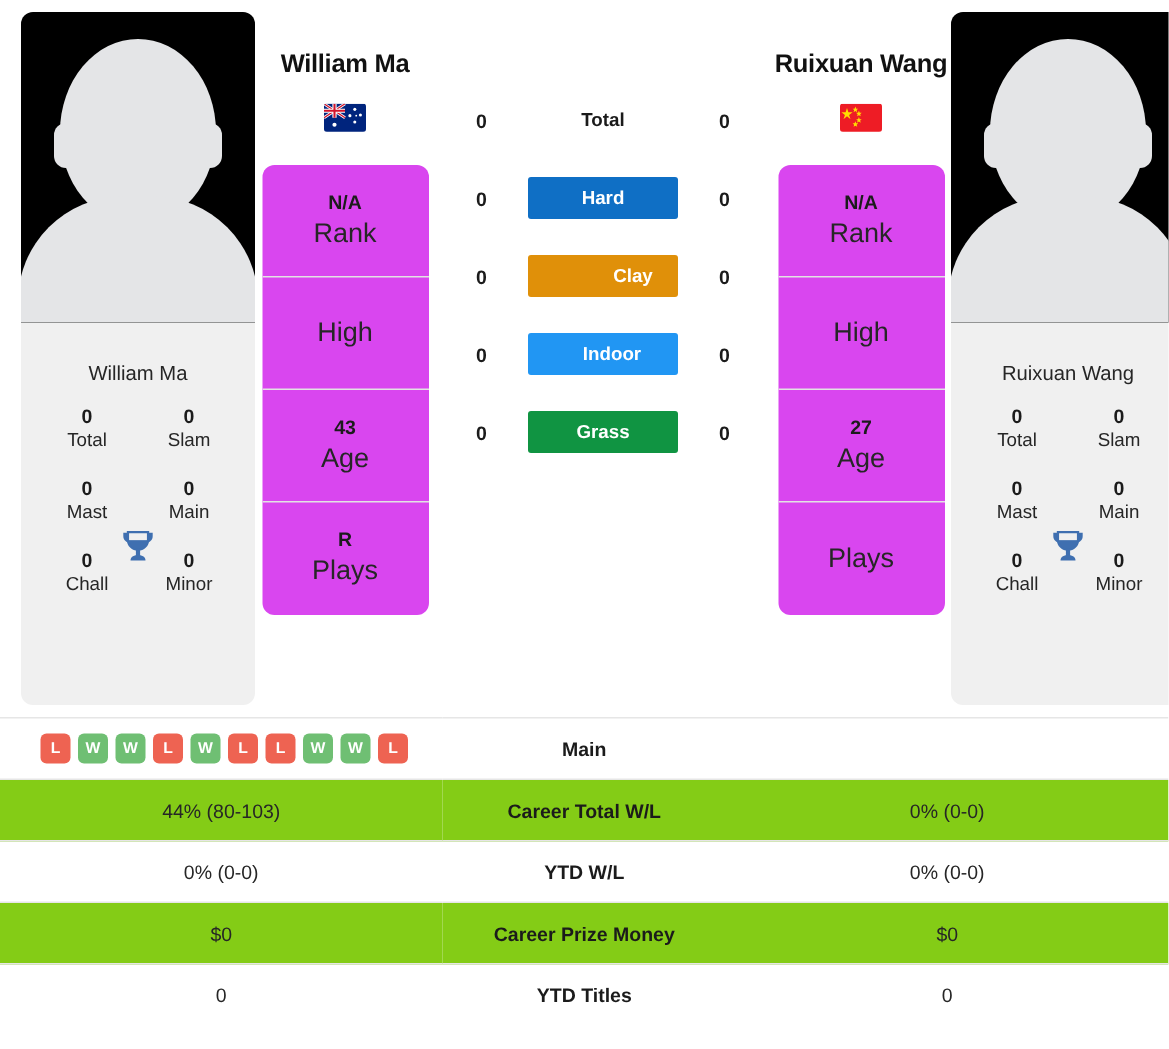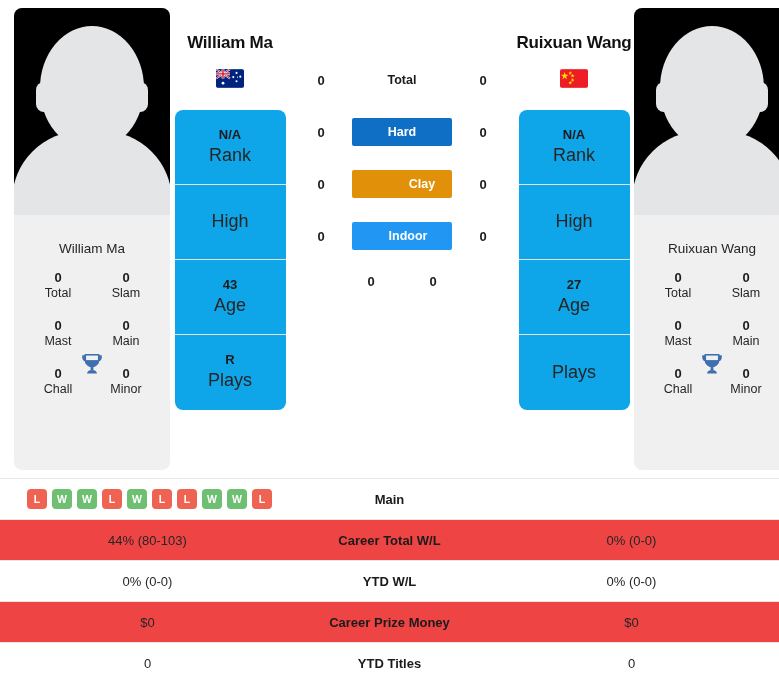--- a/index.html
+++ b/index.html
@@ -145,21 +145,21 @@
     width: 28px;
     height: 19px;
     border-radius: 2px;
     overflow: hidden;
     position: relative;
     display: block;
   }
   .info-stack {
     margin-top: 22px;
     width: 111px;
-    background: #0ea5e9;
+    background: #d946ef;
     border-radius: 8px;
     overflow: hidden;
   }
   .info-cell {
     height: 75px;
     display: flex;
     flex-direction: column;
     align-items: center;
     justify-content: center;
     border-bottom: 1px solid #e3e3e3;
@@ -214,21 +214,21 @@
     font-weight: bold;
   }
 
   
   .stat-table {
     width: 100%;
     border-collapse: collapse;
     table-layout: fixed;
   }
   .stat-table tr { height: 41px; }
-  .stat-table tr.shaded { background: #ef4444; }
+  .stat-table tr.shaded { background: #84cc16; }
   .stat-table tr { border-top: 1px solid #e6e6e6; }
   .stat-table td {
     font-size: 13px;
     color: #262626;
     padding: 0 16px;
     vertical-align: middle;
   }
   td.col-left { width: 295px; text-align: center; }
   td.col-mid  { width: 189px; text-align: center; font-weight: bold; color: #1b1b1b; }
   td.col-right{ width: 295px; text-align: center; }
@@ -371,20 +371,21 @@
         <div class="surface-pill" style="background:#e09009;padding-left:40px;">Clay</div>
         <div class="surface-num">0</div>
       </div>
       <div class="surface-row">
         <div class="surface-num">0</div>
         <div class="surface-pill" style="background:#2196f3;padding-left:12px;">Indoor</div>
         <div class="surface-num">0</div>
       </div>
       <div class="surface-row">
         <div class="surface-num">0</div>
+        <div class="surface-pill" style="background:#109442;">Grass</div>
         <div class="surface-num">0</div>
       </div>
     </div>
 
     <div class="name-col">
       <div class="player-name">Ruixuan Wang</div>
       <span class="flag">
         <svg width="28" height="19" viewBox="0 0 60 40" aria-hidden="true">
           <rect width="60" height="40" fill="#ee1c25"></rect>
           <g fill="#ffde00">

